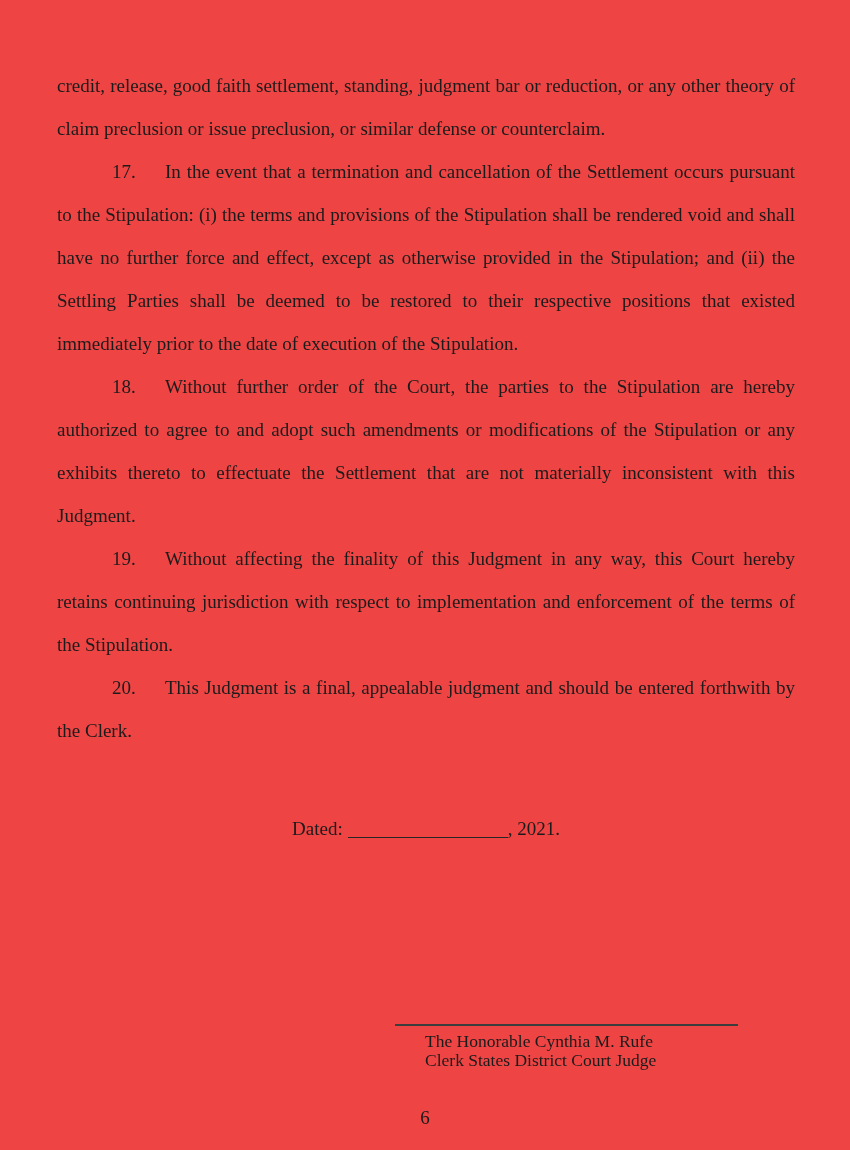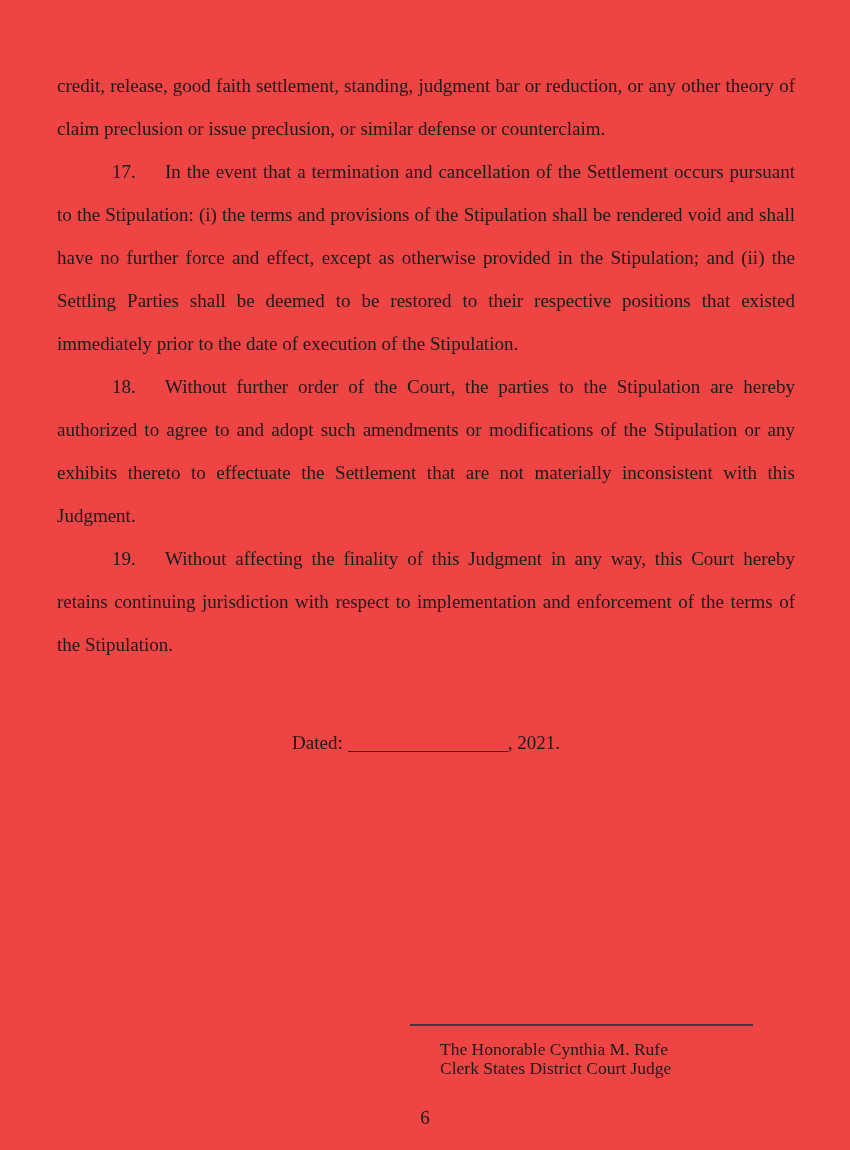--- a/index.html
+++ b/index.html
@@ -51,25 +51,25 @@
   .blank {
     display: inline-block;
     width: 160px;
     height: 0;
     border-bottom: 1.5px solid #262626;
     transform: translateY(3px);
     margin-left: 5px;
   }
   .signature-block {
     position: absolute;
-    left: 410px;
+    left: 395px;
     top: 1024px;
     width: 343px;
     border-top: 2px solid #3d3d3d;
-    padding: 14px 0 0 30px;
+    padding: 6px 0 0 30px;
     box-sizing: border-box;
     font-size: 17.5px;
     line-height: 18.5px;
   }
   .sig-name, .sig-title {
     white-space: nowrap;
   }
   .page-number {
     position: absolute;
     top: 1108px;
@@ -94,20 +94,23 @@
     </p>
 
     <p class="para numbered">
       <span class="pnum">18.</span><span class="ptext">Without further order of the Court, the parties to the Stipulation are hereby authorized to agree to and adopt such amendments or modifications of the Stipulation or any exhibits thereto to effectuate the Settlement that are not materially inconsistent with this Judgment.</span>
     </p>
 
     <p class="para numbered">
       <span class="pnum">19.</span><span class="ptext">Without affecting the finality of this Judgment in any way, this Court hereby retains continuing jurisdiction with respect to implementation and enforcement of the terms of the Stipulation.</span>
     </p>
 
+    <p class="para numbered">
+      <span class="pnum">20.</span><span class="ptext">This Judgment is a final, appealable judgment and should be entered forthwith by the Clerk.</span>
+    </p>
 
 
     <p class="dated-line">
       <span>Dated:</span><span class="blank"></span><span>, 2021.</span>
     </p>
 
   </div>
 
   <div class="signature-block">
     <div class="sig-name">The Honorable Cynthia M. Rufe</div>

